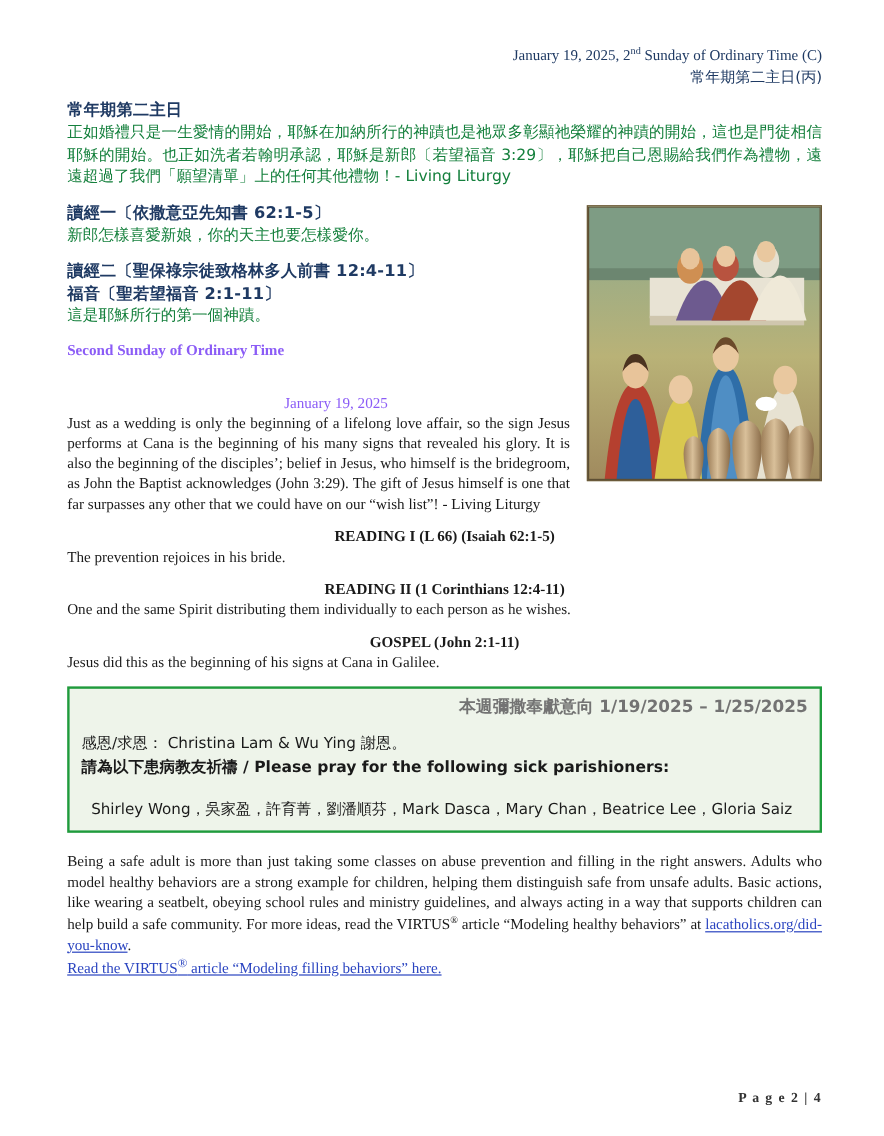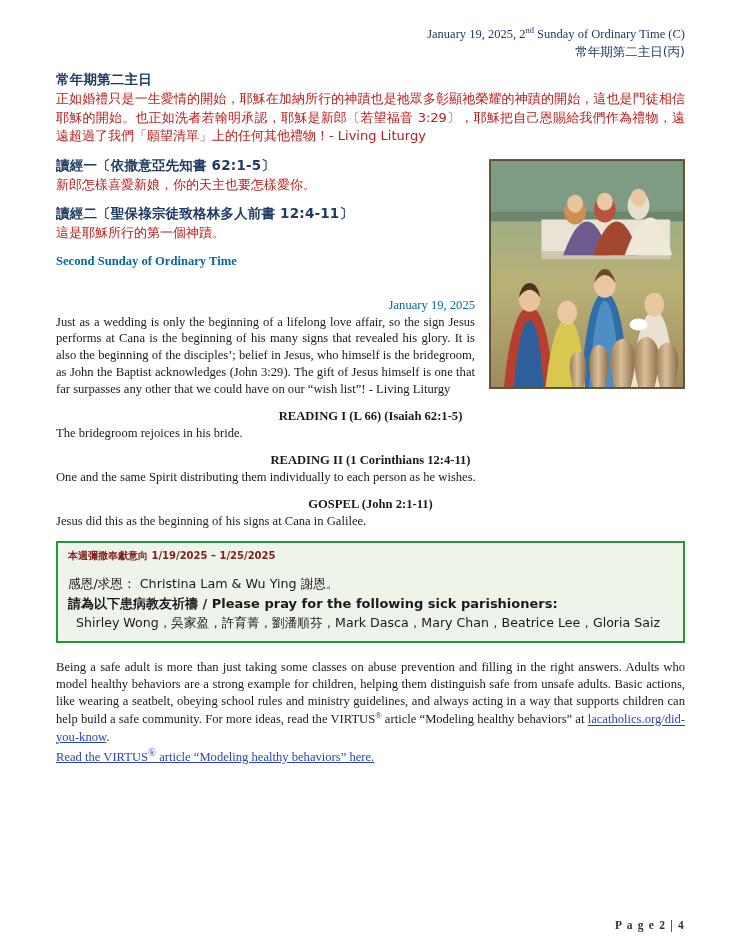--- a/index.html
+++ b/index.html
@@ -13,21 +13,21 @@
     font-family: "Liberation Serif", serif;
     color: #1a1a1a;
     position: relative;
     overflow: hidden;
   }
   .page {
     position: relative;
     width: 737px;
     height: 947px;
     box-sizing: border-box;
-    padding: 24px 52px 20px 56px;
+    padding: 36px 52px 20px 56px;
   }
   
   .doc-header {
     text-align: right;
     font-size: 12.5px;
     line-height: 1.45;
     color: #1f3a63;
     margin-bottom: 10px;
   }
   .doc-header .line1 { }
@@ -41,21 +41,21 @@
   .cn-title {
     font-weight: bold;
     font-size: 13.5px;
     color: #1f3a63;
     margin: 0 0 1px 0;
     letter-spacing: 0.2px;
   }
   .cn-body {
     font-size: 13px;
     line-height: 1.42;
-    color: #b91c1c;
+    color: #15803d;
     margin: 0 0 11px 0;
     text-align: justify;
   }
 
   
   .figure {
     float: right;
     width: 196px;
     height: 230px;
     margin: 2px 0 6px 14px;
@@ -64,23 +64,22 @@
     overflow: hidden;
     position: relative;
     background: #b9a882;
   }
   .fig-svg { display:block; width:100%; height:100%; }
 
   .en-head {
     font-weight: bold;
     font-size: 12.6px;
     margin: 0 0 1px 0;
-    color: #0369a1;
+    color: #8b5cf6;
     display: flex;
-    justify-content: space-between;
   }
   .en-head .rt { font-weight: normal; margin-top: 44px; }
   .en-body {
     font-size: 12.6px;
     line-height: 1.33;
     text-align: justify;
     margin: 0 0 12px 0;
   }
   .en-sub {
     font-weight: bold;
@@ -97,40 +96,40 @@
 
   
   .green-box {
     border: 2.5px solid #1f9b3c;
     background: #eef4ea;
     box-sizing: border-box;
     padding: 6px 10px 9px 10px;
     margin: 4px 0 16px 0;
   }
   .gb-title {
-    text-align: left;
-    font-weight: bold;
-    font-size: 10px;
+    text-align: right;
+    font-weight: bold;
+    font-size: 14px;
     font-family: "DejaVu Sans", "Liberation Sans", sans-serif;
     margin: 0 0 5px 0;
-    color: #7f1d1d;
+    color: #737373;
   }
   .gb-row {
     font-size: 12.7px;
     font-family: "DejaVu Sans", "Liberation Sans", sans-serif;
     line-height: 1.4;
     margin: 12px 0 3px 0;
     text-align: justify;
   }
   .gb-row .lbl { font-weight: normal; }
   .gb-pray {
     font-size: 13px;
     font-family: "DejaVu Sans", "Liberation Sans", sans-serif;
     font-weight: bold;
-    margin: 2px 0 2px 0;
+    margin: 2px 0 18px 0;
   }
   .gb-names {
     font-size: 12.6px;
     font-family: "DejaVu Sans", "Liberation Sans", sans-serif;
     margin: 0 0 0 8px;
   }
 
   
   .dyk-head {
     font-weight: bold;
@@ -150,21 +149,21 @@
   }
   .dyk-last {
     font-size: 12.6px;
     margin-top: 1px;
   }
 
   
   .footer {
     position: absolute;
     right: 52px;
-    bottom: 16px;
+    bottom: 26px;
     font-size: 11.5px;
     font-weight: bold;
     letter-spacing: 1.2px;
     color: #333;
     font-family: "Liberation Serif", serif;
   }
 </style>
 </head>
 <body>
 
@@ -246,30 +245,31 @@
       </g>
       <rect x="0" y="0" width="196" height="230" fill="none" stroke="#5e4f34" stroke-width="2"></rect>
     </svg>
   </div>
 
   <div class="cn-title cn">讀經一〔依撒意亞先知書 62:1-5〕</div>
   <div class="cn-body cn">新郎怎樣喜愛新娘，你的天主也要怎樣愛你。</div>
 
   <div class="cn-title cn">讀經二〔聖保祿宗徒致格林多人前書 12:4-11〕</div>
 
+  <div class="cn-title cn">福音〔聖若望福音 2:1-11〕</div>
   <div class="cn-body cn">這是耶穌所行的第一個神蹟。</div>
 
   <div class="en-head">
     <span>Second Sunday of Ordinary Time</span>
     <span class="rt">January 19, 2025</span>
   </div>
   <div class="en-body">Just as a wedding is only the beginning of a lifelong love affair, so the sign Jesus performs at Cana is the beginning of his many signs that revealed his glory. It is also the beginning of the disciples’; belief in Jesus, who himself is the bridegroom, as John the Baptist acknowledges (John 3:29). The gift of Jesus himself is one that far surpasses any other that we could have on our “wish list”! - Living Liturgy</div>
 
   <div class="en-sub">READING I (L 66) (Isaiah 62:1-5)</div>
-  <div class="en-line">The bridegroom rejoices in his bride.</div>
+  <div class="en-line">The prevention rejoices in his bride.</div>
 
   <div class="en-sub">READING II (1 Corinthians 12:4-11)</div>
   <div class="en-line">One and the same Spirit distributing them individually to each person as he wishes.</div>
 
   <div class="en-sub">GOSPEL (John 2:1-11)</div>
   <div class="en-line">Jesus did this as the beginning of his signs at Cana in Galilee.</div>
 
   <div class="clearfix"></div>
 
   <div class="green-box">
@@ -279,17 +279,17 @@
       <span>Christina Lam &amp; Wu Ying 謝恩。</span>
     </div>
     <div class="gb-pray">請為以下患病教友祈禱 / Please pray for the following sick parishioners:</div>
     <div class="gb-names">Shirley Wong，吳家盈，許育菁，劉潘順芬，Mark Dasca，Mary Chan，Beatrice Lee，Gloria Saiz</div>
   </div>
 
   <div class="dyk-body">
     <span>Being a safe adult is more than just taking some classes on abuse prevention and filling in the right answers. Adults who model healthy behaviors are a strong example for children, helping them distinguish safe from unsafe adults. Basic actions, like wearing a seatbelt, obeying school rules and ministry guidelines, and always acting in a way that supports children can help build a safe community. For more ideas, read the VIRTUS</span><sup>®</sup><span> article “Modeling healthy behaviors” at </span><a class="link" href="#">lacatholics.org/did-you-know</a><span>.</span>
   </div>
   <div class="dyk-last">
-    <a class="link" href="#"><span>Read the VIRTUS</span><sup>®</sup><span> article “Modeling healthy behaviors” here.</span></a>
+    <a class="link" href="#"><span>Read the VIRTUS</span><sup>®</sup><span> article “Modeling filling behaviors” here.</span></a>
   </div>
 
   <div class="footer">P a g e  2 | 4</div>
 </div>
 
 </body></html>

